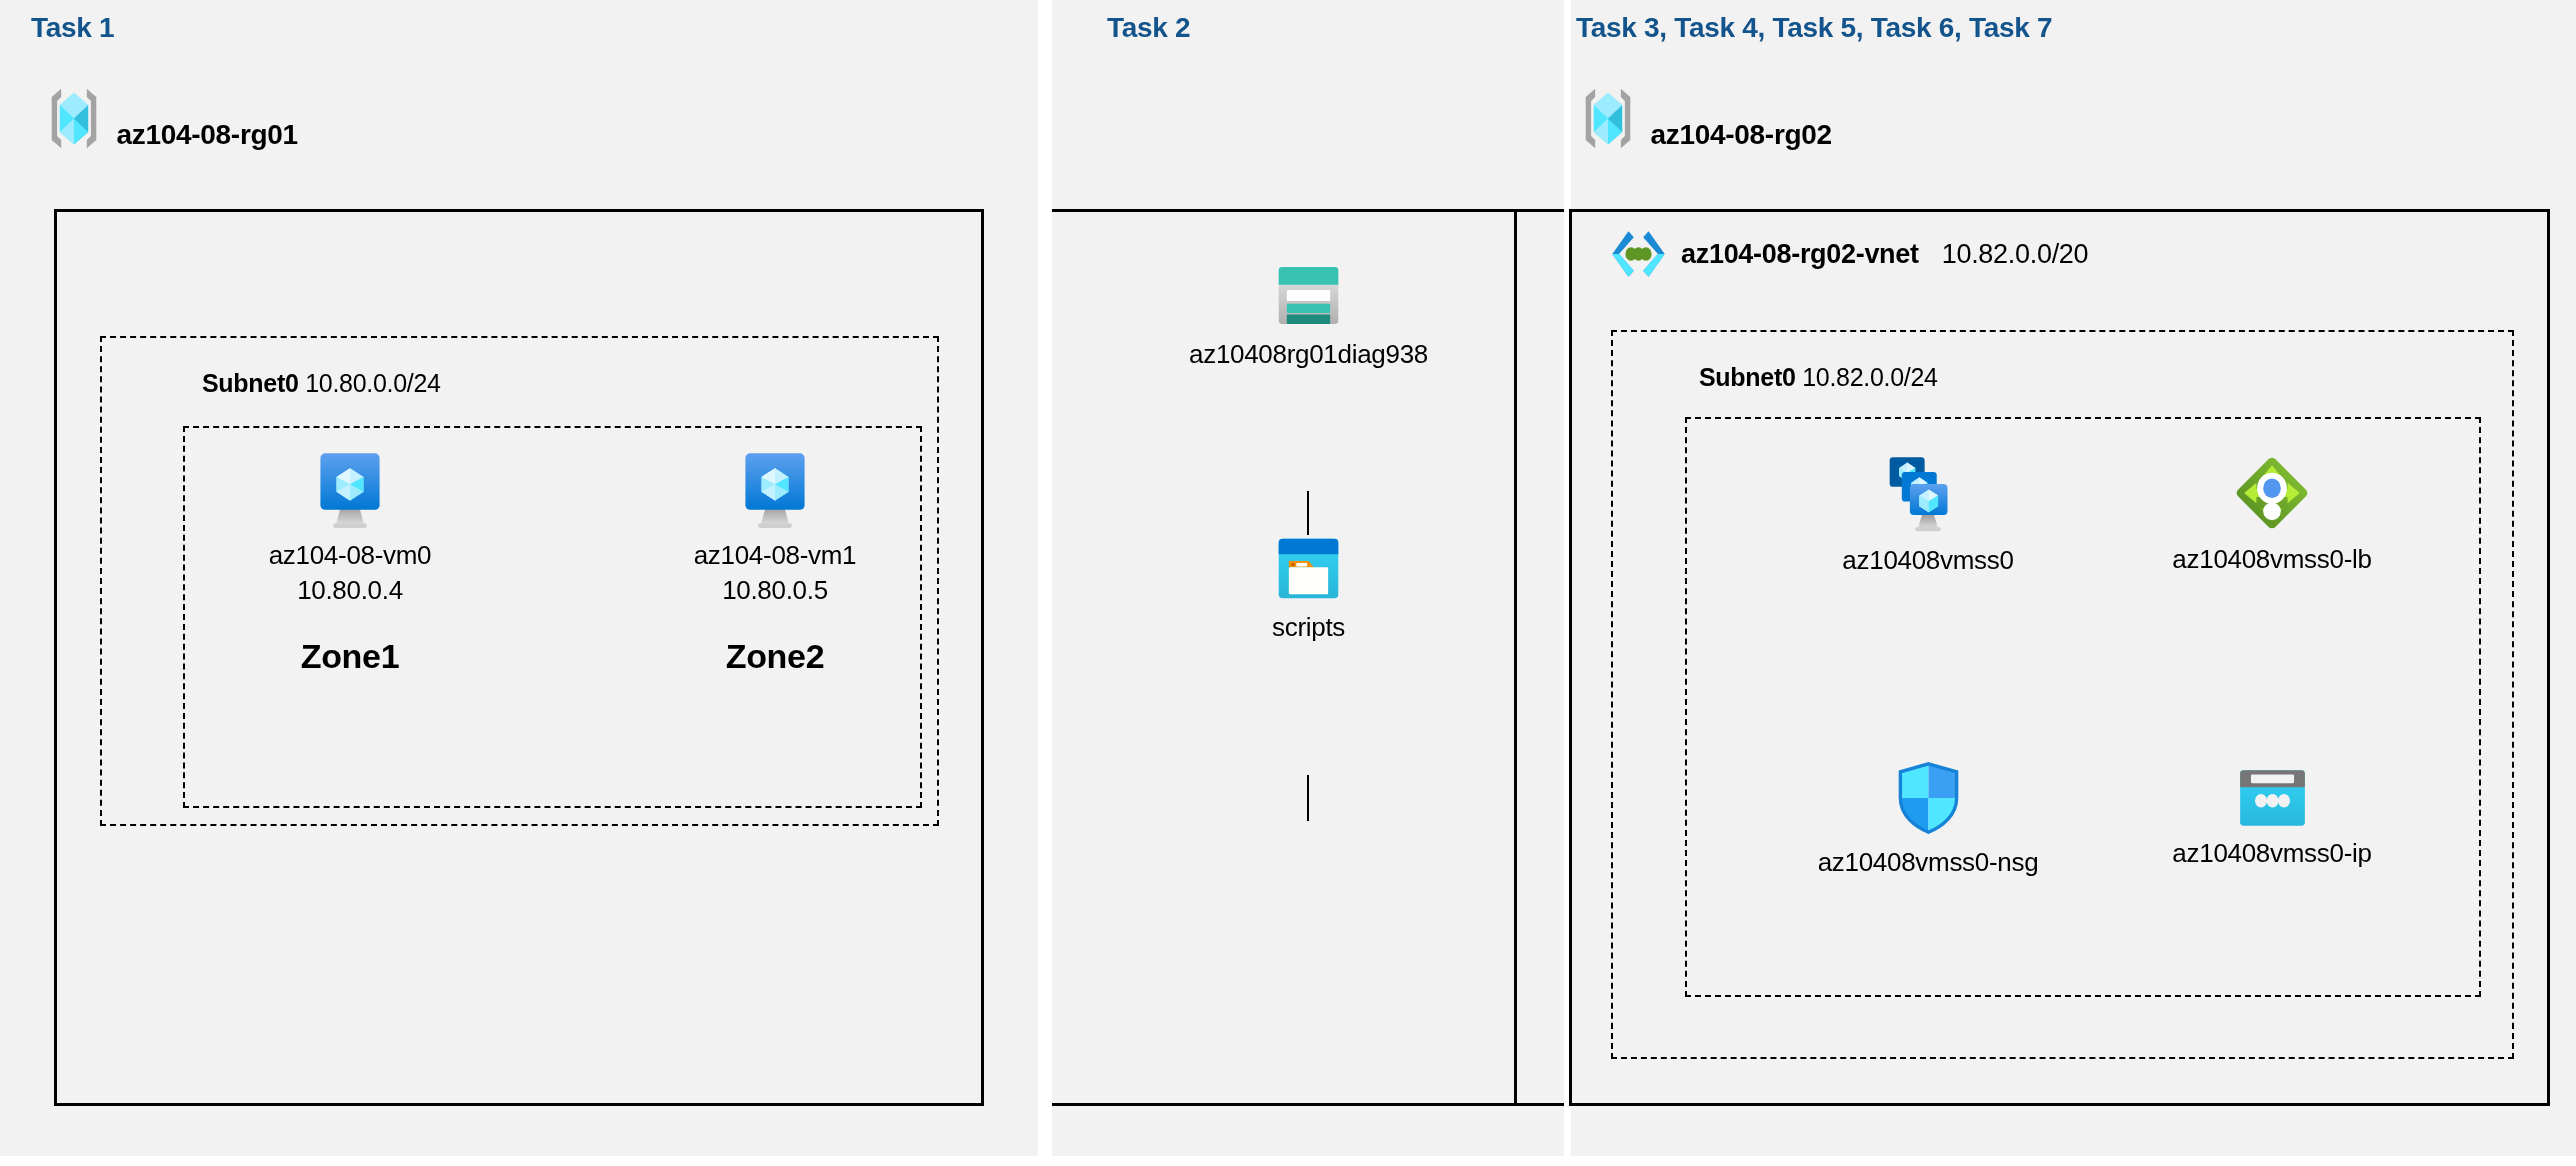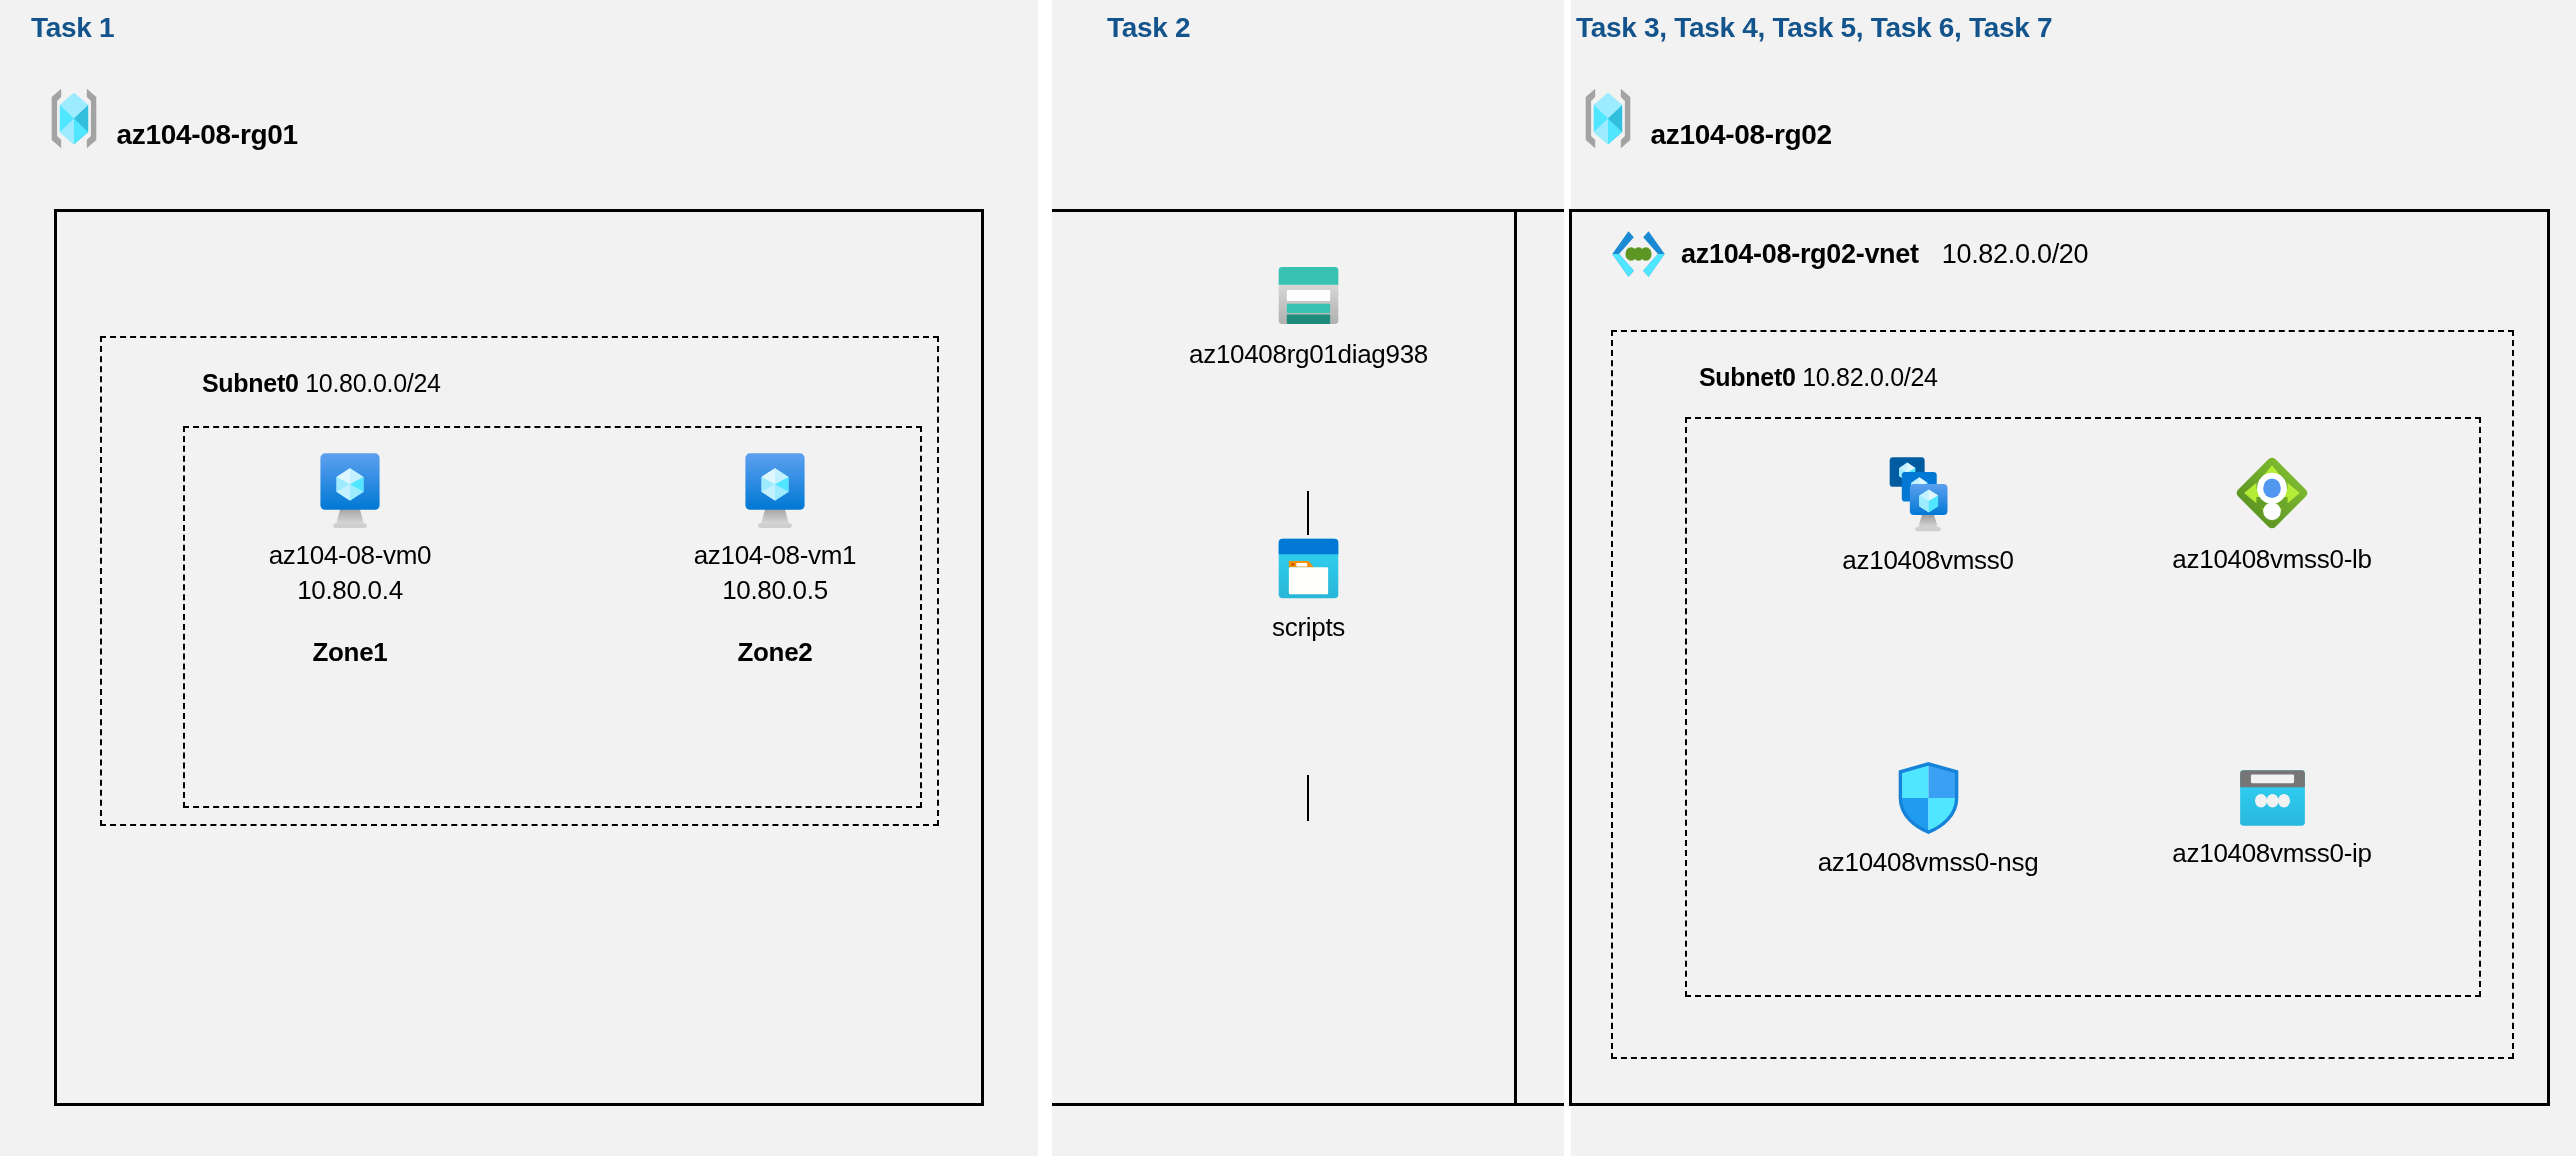--- a/index.html
+++ b/index.html
@@ -158,21 +158,21 @@
   }
   .node-sublabel {
     font-size: 26px;
     font-weight: normal;
     color: #000;
     letter-spacing: -0.3px;
     text-align: center;
     margin-top: 4px;
   }
   .node-zone {
-    font-size: 26px;
+    font-size: 34px;
     font-weight: bold;
     color: #000;
     letter-spacing: -0.3px;
     text-align: center;
     margin-top: 31px;
   }
   .icon-wrap {
     display: block;
     line-height: 0;
     margin-bottom: 10.8px;

